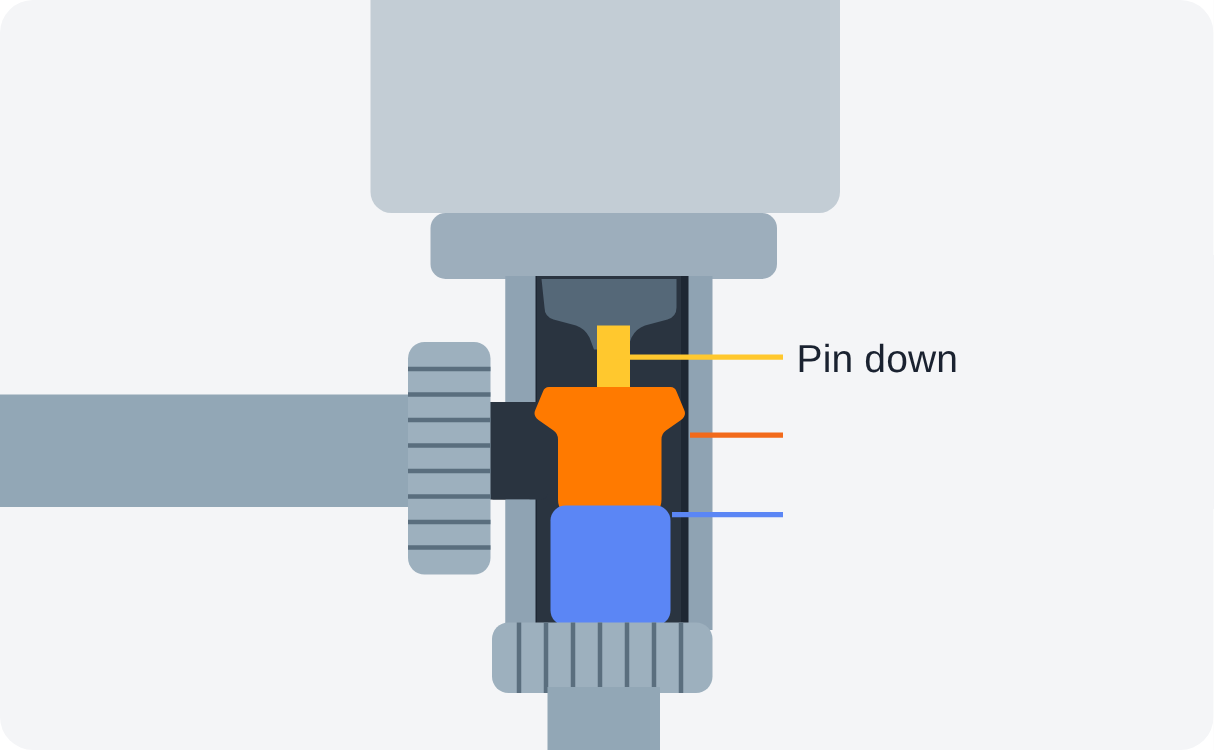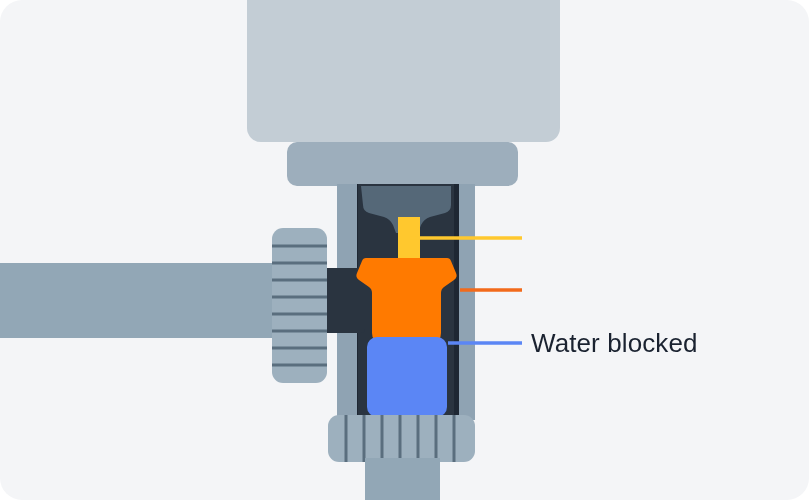--- a/index.html
+++ b/index.html
@@ -132,17 +132,17 @@
       </g>
     </g>
 
     <rect x="365" y="458" width="75" height="52" fill="#92A7B6"></rect>
 
     <line x1="410" y1="238" x2="522" y2="238" stroke="#FFC82E" stroke-width="3.5"></line>
     <line x1="460" y1="290" x2="522" y2="290" stroke="#F26A1B" stroke-width="3.5"></line>
     <line x1="448" y1="343" x2="522" y2="343" stroke="#5B86F5" stroke-width="3.5"></line>
   </svg>
 
+  <div class="legend-text" id="label-pin-down">Pin down</div>
 
 
-  <div class="legend-text" id="label-water-blocked">Water blocked</div>
 
 </div>
 
 </body></html>

